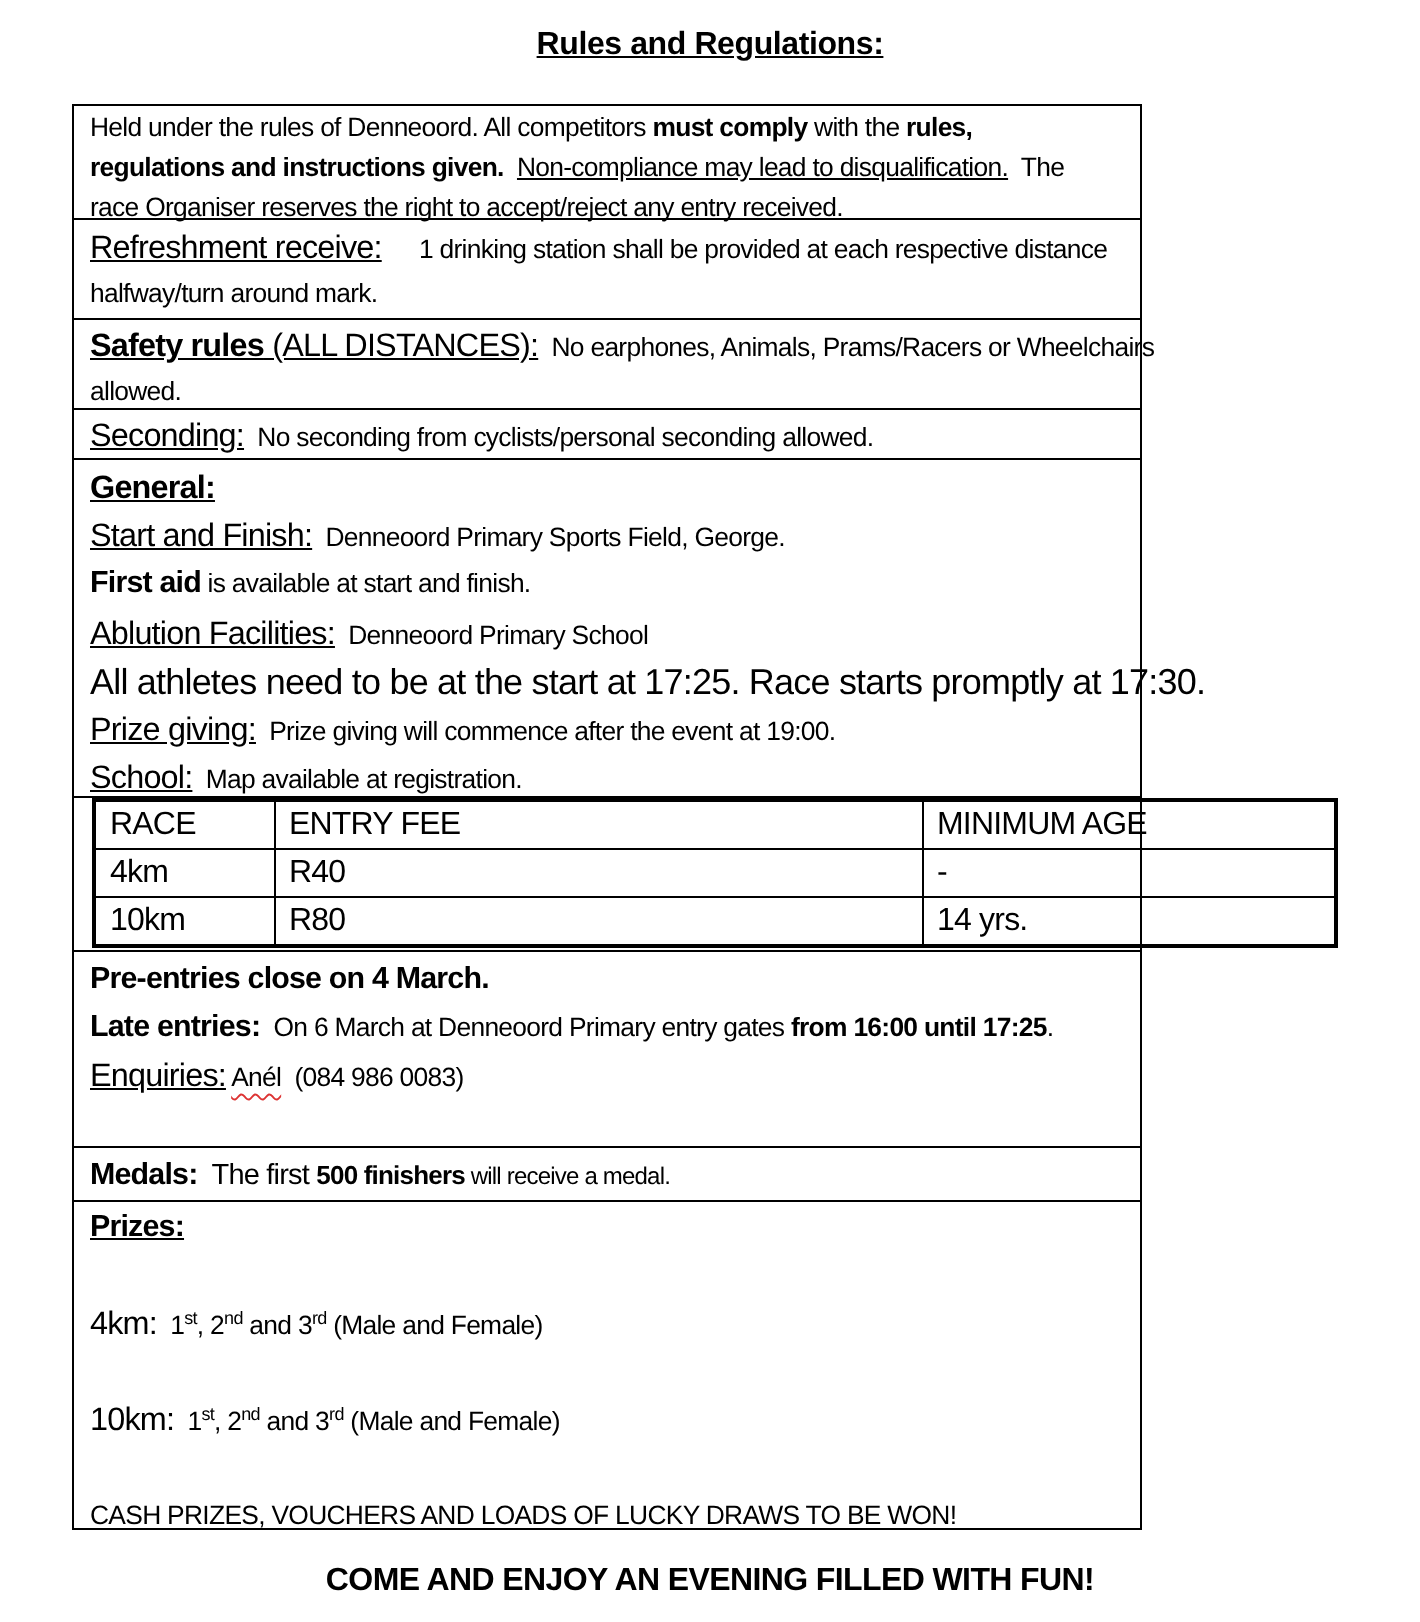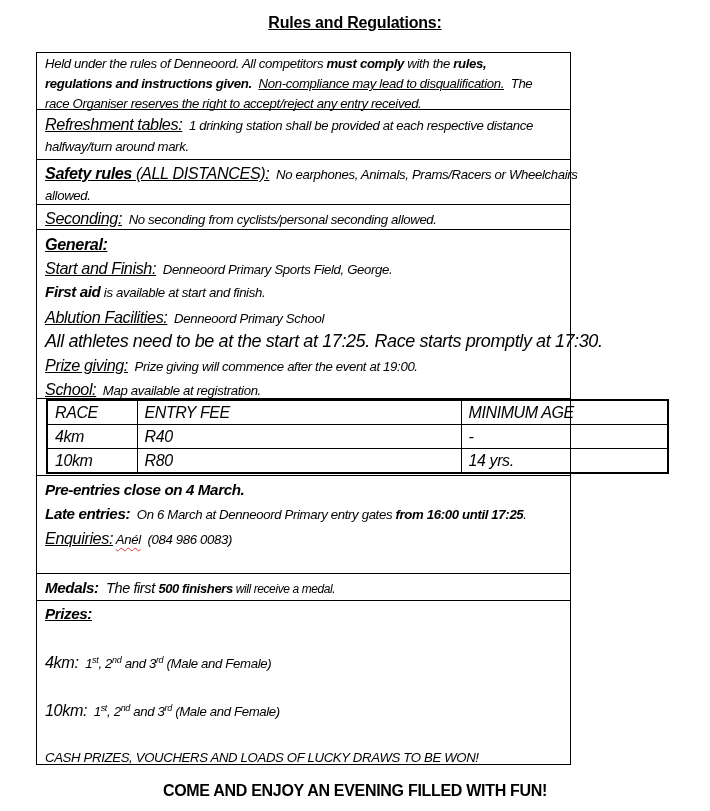--- a/index.html
+++ b/index.html
@@ -6,21 +6,21 @@
   body {
     width: 710px; height: 811px; position: relative; overflow: hidden;
     font-family: "Liberation Sans", sans-serif; color: #000;
   }
   .title {
     position: absolute; left: 0; width: 710px; top: 14px; text-align: center;
     font-weight: bold; font-size: 16px; text-decoration: underline; letter-spacing: -0.2px;
   }
   .doc-table {
     position: absolute; left: 36px; top: 52px; width: 535px;
-    border: 1px solid #000; box-sizing: border-box; font-style: italic;
+    border: 1px solid #000; box-sizing: border-box;
   }
   .sec { border-bottom: 1px solid #000; padding: 1px 8px 1px 8px; box-sizing: border-box; }
   .sec:last-child { border-bottom: none; }
   .sm { font-size: 13.2px; line-height: 20px; letter-spacing: -0.35px; }
   .lg { font-size: 16.2px; letter-spacing: -0.4px; }
   .md { font-size: 15.2px; letter-spacing: -0.4px; }
   .u { text-decoration: underline; }
   .b { font-weight: bold; }
   .line { height: 24.5px; line-height: 24.5px; white-space: nowrap; }
 
@@ -71,21 +71,21 @@
       <span>Held under the rules of Denneoord.  All competitors </span><b>must comply</b><span> with the </span><b>rules,</b>
     </div>
     <div style="white-space:nowrap;">
       <b>regulations and instructions given.</b><span style="white-space:pre;">  </span><span class="u">Non-compliance may lead to disqualification.</span><span style="white-space:pre;">  The</span>
     </div>
     <div>race Organiser reserves the right to accept/reject any entry received.</div>
   </div>
 
   <div class="sec" id="s-refresh">
     <div class="l1" style="white-space:nowrap;">
-      <span class="lg u">Refreshment tables:</span><span class="sm" style="white-space:pre;">  1 drinking station shall be provided at each respective distance</span>
+      <span class="lg u">Refreshment receive:</span><span class="sm" style="white-space:pre;margin-left:12px;">  1 drinking station shall be provided at each respective distance</span>
     </div>
     <div class="sm">halfway/turn around mark.</div>
   </div>
 
   <div class="sec" id="s-safety">
     <div class="l1" style="white-space:nowrap;">
       <span class="lg u"><b>Safety rules</b><span style="white-space:pre;"> (ALL DISTANCES):</span></span><span class="sm" style="white-space:pre;">  No earphones, Animals, Prams/Racers or Wheelchairs</span>
     </div>
     <div class="sm" style="line-height:17px;">allowed.</div>
   </div>

